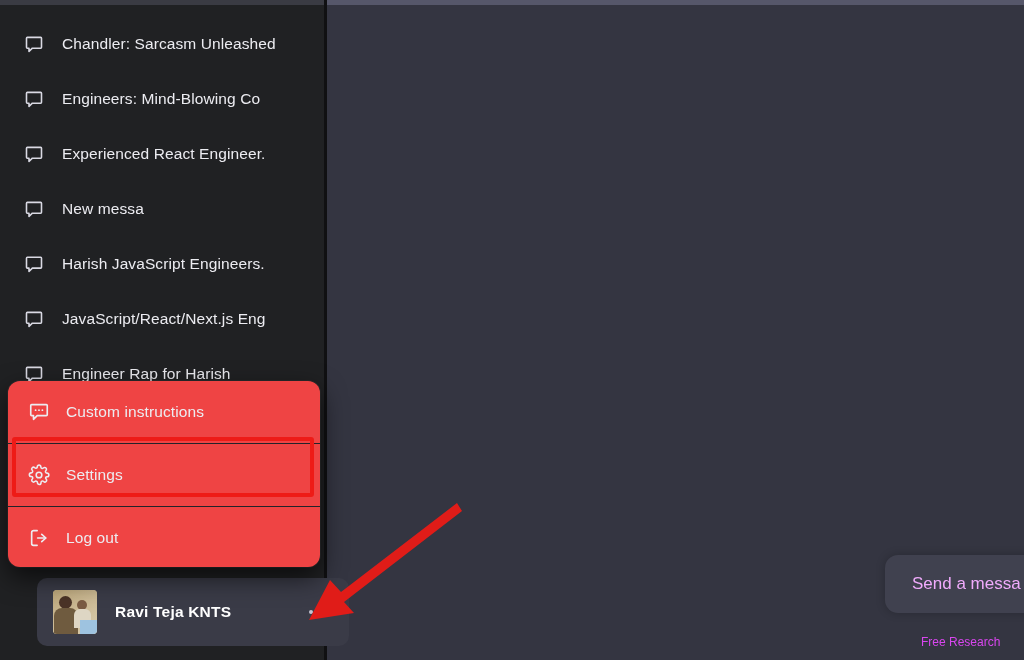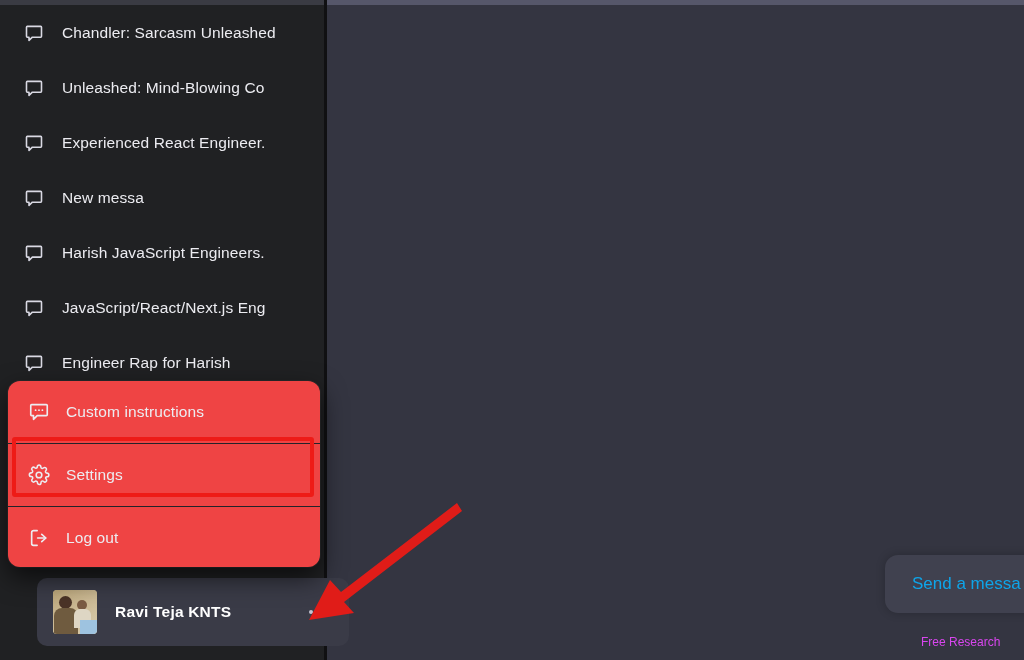--- a/index.html
+++ b/index.html
@@ -33,21 +33,21 @@
     background:#202123;
     overflow:hidden;
   }
   .sidebar-divider {
     position:absolute; left:324px; top:0; width:3px; height:660px;
     background:#101012;
   }
 
   
   .chat-list {
-    position:absolute; left:0; top:0; width:324px; 
+    position:absolute; left:0; top:0; width:324px; padding-top:11px;
   }
   .chat-item {
     position:relative;
     height:55px;
     display:flex; align-items:center;
     padding-left:24px;
     cursor:pointer;
   }
   .chat-item .bubble-icon { flex:0 0 auto; width:20px; height:20px; margin-right:18px; }
   .chat-item .chat-label {
@@ -136,21 +136,21 @@
   }
   .composer {
     position:absolute; left:558px; top:550px;
     width:160px; height:58px;
     background:#40414f;
     border-radius:13px;
     box-shadow:0 0 10px rgba(0,0,0,.22);
   }
   .composer .ph {
     position:absolute; left:27px; top:50%; transform:translateY(-50%);
-    font-size:17px; color:#0ea5e9; white-space:nowrap;
+    font-size:17px; color:#f0abfc; white-space:nowrap;
   }
   .footnote {
     position:absolute; left:594px; top:630px;
     font-size:12px; color:#d946ef; white-space:nowrap;
   }
 
   
   .arrow-svg { position:absolute; left:0; top:0; width:1024px; height:660px; z-index:8; pointer-events:none; }
 </style>
 </head>
@@ -182,21 +182,21 @@
         </span>
         <span class="chat-label">Chandler: Sarcasm Unleashed</span>
       </div>
 
       <div class="chat-item">
         <span class="bubble-icon">
           <svg viewBox="0 0 24 24" width="20" height="20" fill="none" stroke="#d9d9e3" stroke-width="1.9" stroke-linecap="round" stroke-linejoin="round">
             <path d="M20 4H4a1 1 0 0 0-1 1v11a1 1 0 0 0 1 1h2v4l4-4h10a1 1 0 0 0 1-1V5a1 1 0 0 0-1-1z"></path>
           </svg>
         </span>
-        <span class="chat-label">Unleashed: Mind-Blowing Co</span>
+        <span class="chat-label">Engineers: Mind-Blowing Co</span>
       </div>
 
       <div class="chat-item">
         <span class="bubble-icon">
           <svg viewBox="0 0 24 24" width="20" height="20" fill="none" stroke="#d9d9e3" stroke-width="1.9" stroke-linecap="round" stroke-linejoin="round">
             <path d="M20 4H4a1 1 0 0 0-1 1v11a1 1 0 0 0 1 1h2v4l4-4h10a1 1 0 0 0 1-1V5a1 1 0 0 0-1-1z"></path>
           </svg>
         </span>
         <span class="chat-label">Experienced React Engineer.</span>
       </div>

